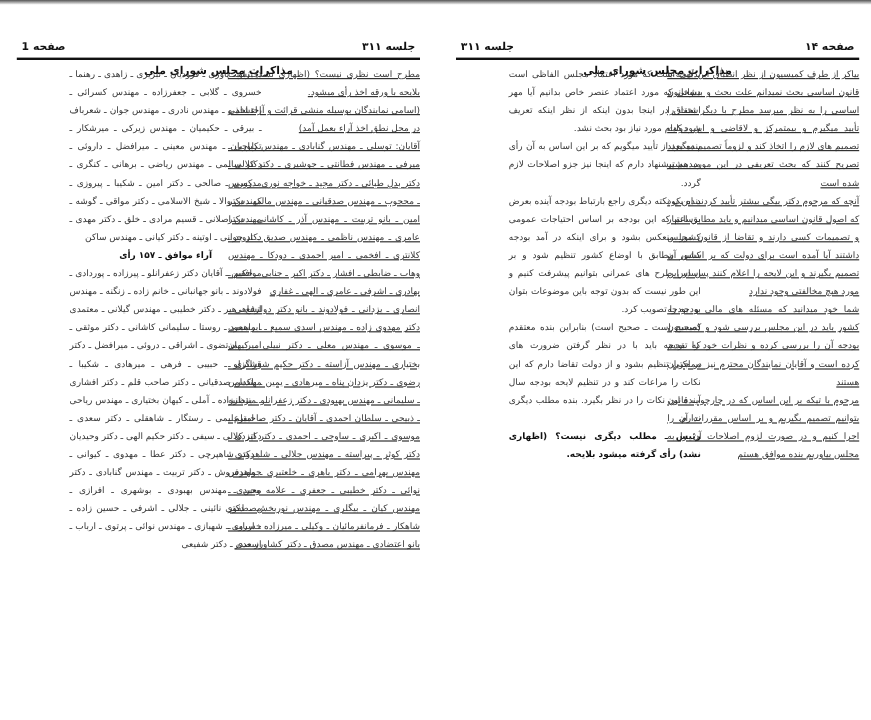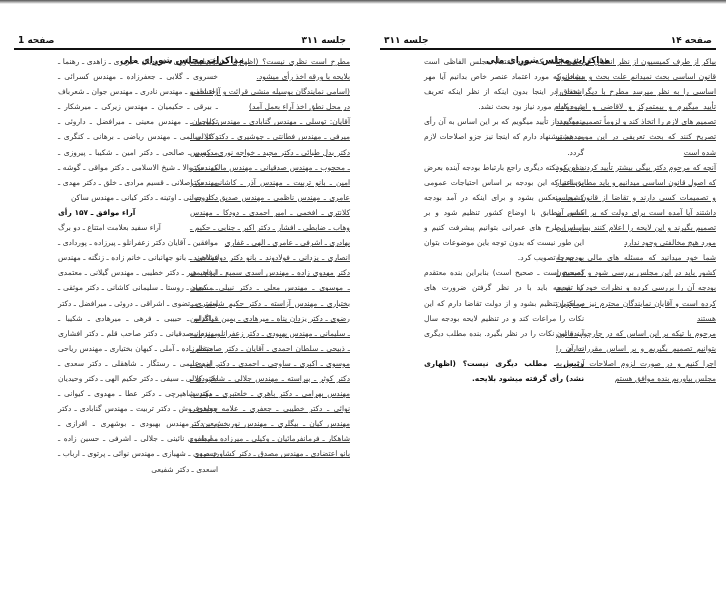--- a/index.html
+++ b/index.html
@@ -33,21 +33,21 @@
     position:absolute; top:54px; width:160px;
     direction:rtl; text-align:justify;
     font-size:7.5px; line-height:15.1px;
     color:#333;
     margin-left:44px;
   }
   .col.c-right { right:0;text-decoration:underline; }
   .col.c-left { left:0; }
   .col p { margin:0; }
   .col p.b { font-weight:bold; color:#111; }
-  .col p.ctr { text-align:left; }
+  .col p.ctr { text-align:center; }
 </style>
 </head>
 <body>
 
 <div class="topshadow"></div>
 
 <div class="page page-left">
   <div class="header">
     <span class="h-right">جلسه ۳۱۱</span>
     <span class="h-center">مذاکرات مجلس شورای ملی</span>
@@ -55,21 +55,20 @@
   </div>
   <div class="col c-right">
     <p>مطرح است نظری نیست؟ (اظهاری نشد) نسبت بلایحه با ورقه اخذ رأی میشود.</p>
     <p>(اسامی نمایندگان بوسیله منشی قرائت و آراء اخذ و در محل نطق اخذ آراء بعمل آمد)</p>
     <p>آقایان: توسلی ـ مهندس گنابادی ـ مهندس ریاحی ـ میرفی ـ مهندس فطانتی ـ جوشیری ـ دکتر کلالی ـ دکتر بدل طبائی ـ دکتر مجید ـ خواجه نوری ـ کورس ـ محجوب ـ مهندس صدقیانی ـ مهندس مالک ـ دکتر امین ـ بانو تربیت ـ مهندس آذر ـ کاشانی ـ دکتر عامری ـ مهندس ناظمی ـ مهندس صدیق ـ ادوید ـ کلانتری ـ افخمی ـ امیر احمدی ـ دودکا ـ مهندس وهاب ـ ضابطی ـ افشار ـ دکتر اکبر ـ جنابی ـ حکیم ـ بهادری ـ اشرفی ـ عامری ـ الهی ـ غفاری</p>
     <p>انصاری ـ یزدانی ـ فولادوند ـ بانو دکتر دولتشاهی ـ دکتر مهدوی زاده ـ مهندس اسدی سمیع ـ ابراهیمی ـ موسوی ـ مهندس معلی ـ دکتر نبیلی ـ کیهان بختیاری ـ مهندس آزاسته ـ دکتر حکیم شوشتری ـ رضوی ـ دکتر یزدان پناه ـ میرهادی ـ یمین ـ پاکدامن ـ سلیمانی ـ مهندس بهبودی ـ دکتر زعفرانلو ـ یزدانیه ـ ذبیحی ـ سلطان احمدی ـ آقایان ـ دکتر صاحبقلم ـ موسوی ـ اکبری ـ ساوجی ـ احمدی ـ دکتر ایزدی ـ دکتر کوثر ـ پیراسته ـ مهندس جلالی ـ شاهرودی ـ مهندس بهرامی ـ دکتر باهری ـ خلعتبری ـ مهندس نوائی ـ دکتر خطیبی ـ جعفری ـ علامه وحیدی ـ مهندس کیان ـ بیگلری ـ مهندس نوربخش ـ دکتر شاهکار ـ فرمانفرمائیان ـ وکیلی ـ میرزاده ـ ارباب ـ بانو اعتضادی ـ مهندس مصدق ـ دکتر کشاورز صدر</p>
   </div>
   <div class="col c-left">
     <p>تجیرلو ـ پاوری ـ فرودیان ـ تبریزی ـ زاهدی ـ رهنما ـ خسروی ـ گلابی ـ جعفرزاده ـ مهندس کسرائی ـ احتشامی ـ مهندس نادری ـ مهندس جوان ـ شعرباف ـ بیرقی ـ حکیمیان ـ مهندس زیرکی ـ میرشکار ـ تکلوریان ـ مهندس معینی ـ میرافضل ـ داروئی ـ دکتر سالمی ـ مهندس ریاضی ـ برهانی ـ کنگری ـ مدرسی ـ صالحی ـ دکتر امین ـ شکیبا ـ پیروزی ـ مهندس والا ـ شیخ الاسلامی ـ دکتر مواقی ـ گوشه ـ مهندس اصلانی ـ قسیم مرادی ـ خلق ـ دکتر مهدی ـ دکتر جوانی ـ اوتینه ـ دکتر کیانی ـ مهندس ساکن</p>
     <p class="ctr b">آراء موافق ـ ۱۵۷ رأی</p>
-    <p class="ctr">آراء سفید بعلامت امتناع ـ دو برگ</p>
     <p>موافقین ـ آقایان دکتر زعفرانلو ـ پیرزاده ـ پوردادی ـ فولادوند ـ بانو جهانبانی ـ خانم زاده ـ زنگنه ـ مهندس ارفع ـ هیر ـ دکتر خطیبی ـ مهندس گیلانی ـ معتمدی ـ مسعود ـ روستا ـ سلیمانی کاشانی ـ دکتر موثقی ـ امیر ـ مرتضوی ـ اشراقی ـ دروئی ـ میرافضل ـ دکتر قراگزلو ـ حبیبی ـ فرهی ـ میرهادی ـ شکیبا ـ مهندس صدقیانی ـ دکتر صاحب قلم ـ دکتر افشاری ـ منتظرزاده ـ آملی ـ کیهان بختیاری ـ مهندس ریاحی ـ امیرعلیمی ـ رستگار ـ شاهقلی ـ دکتر سعدی ـ دکتر کلالی ـ سیفی ـ دکتر حکیم الهی ـ دکتر وحیدیان ـ دکتر شاهپرچی ـ دکتر عطا ـ مهدوی ـ کیوانی ـ جواهرفروش ـ دکتر تربیت ـ مهندس گنابادی ـ دکتر معین ـ مهندس بهبودی ـ بوشهری ـ افرازی ـ مصطفوی نائینی ـ جلالی ـ اشرفی ـ حسین زاده ـ خسروی ـ شهبازی ـ مهندس نوائی ـ پرتوی ـ ارباب ـ اسعدی ـ دکتر شفیعی</p>
   </div>
 </div>
 
 <div class="page page-right">
   <div class="header">
     <span class="h-right">صفحه ۱۴</span>
     <span class="h-center">مذاکرات مجلس شورای ملی</span>
     <span class="h-left">جلسه ۳۱۱</span>
   </div>

